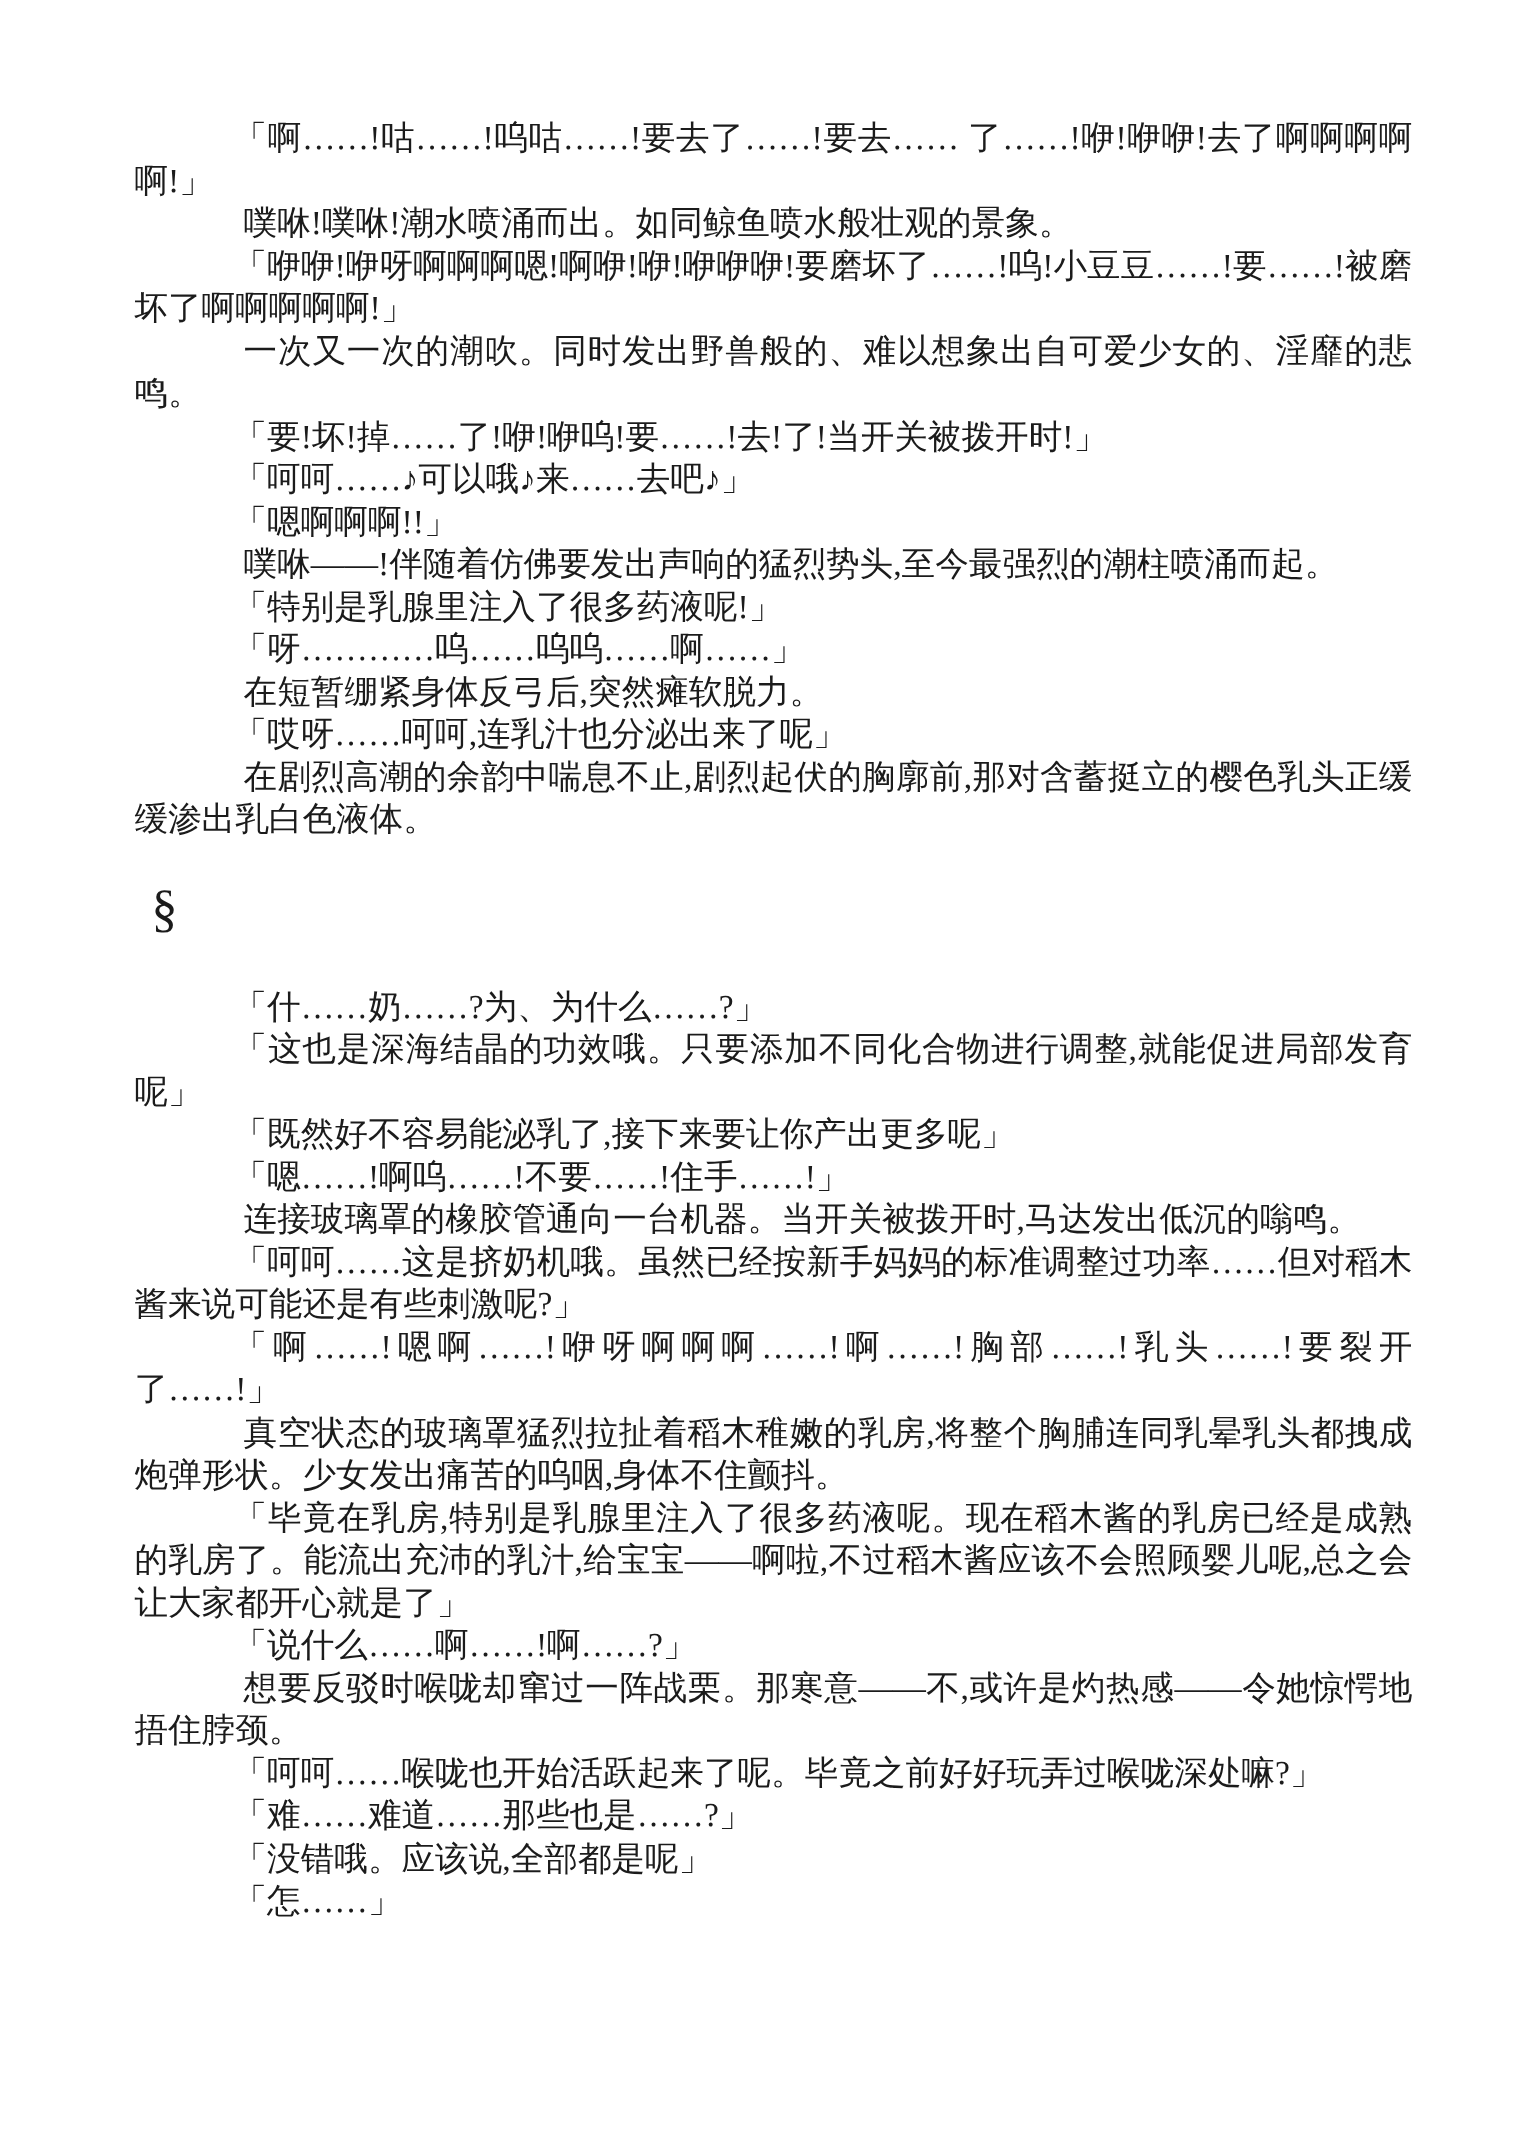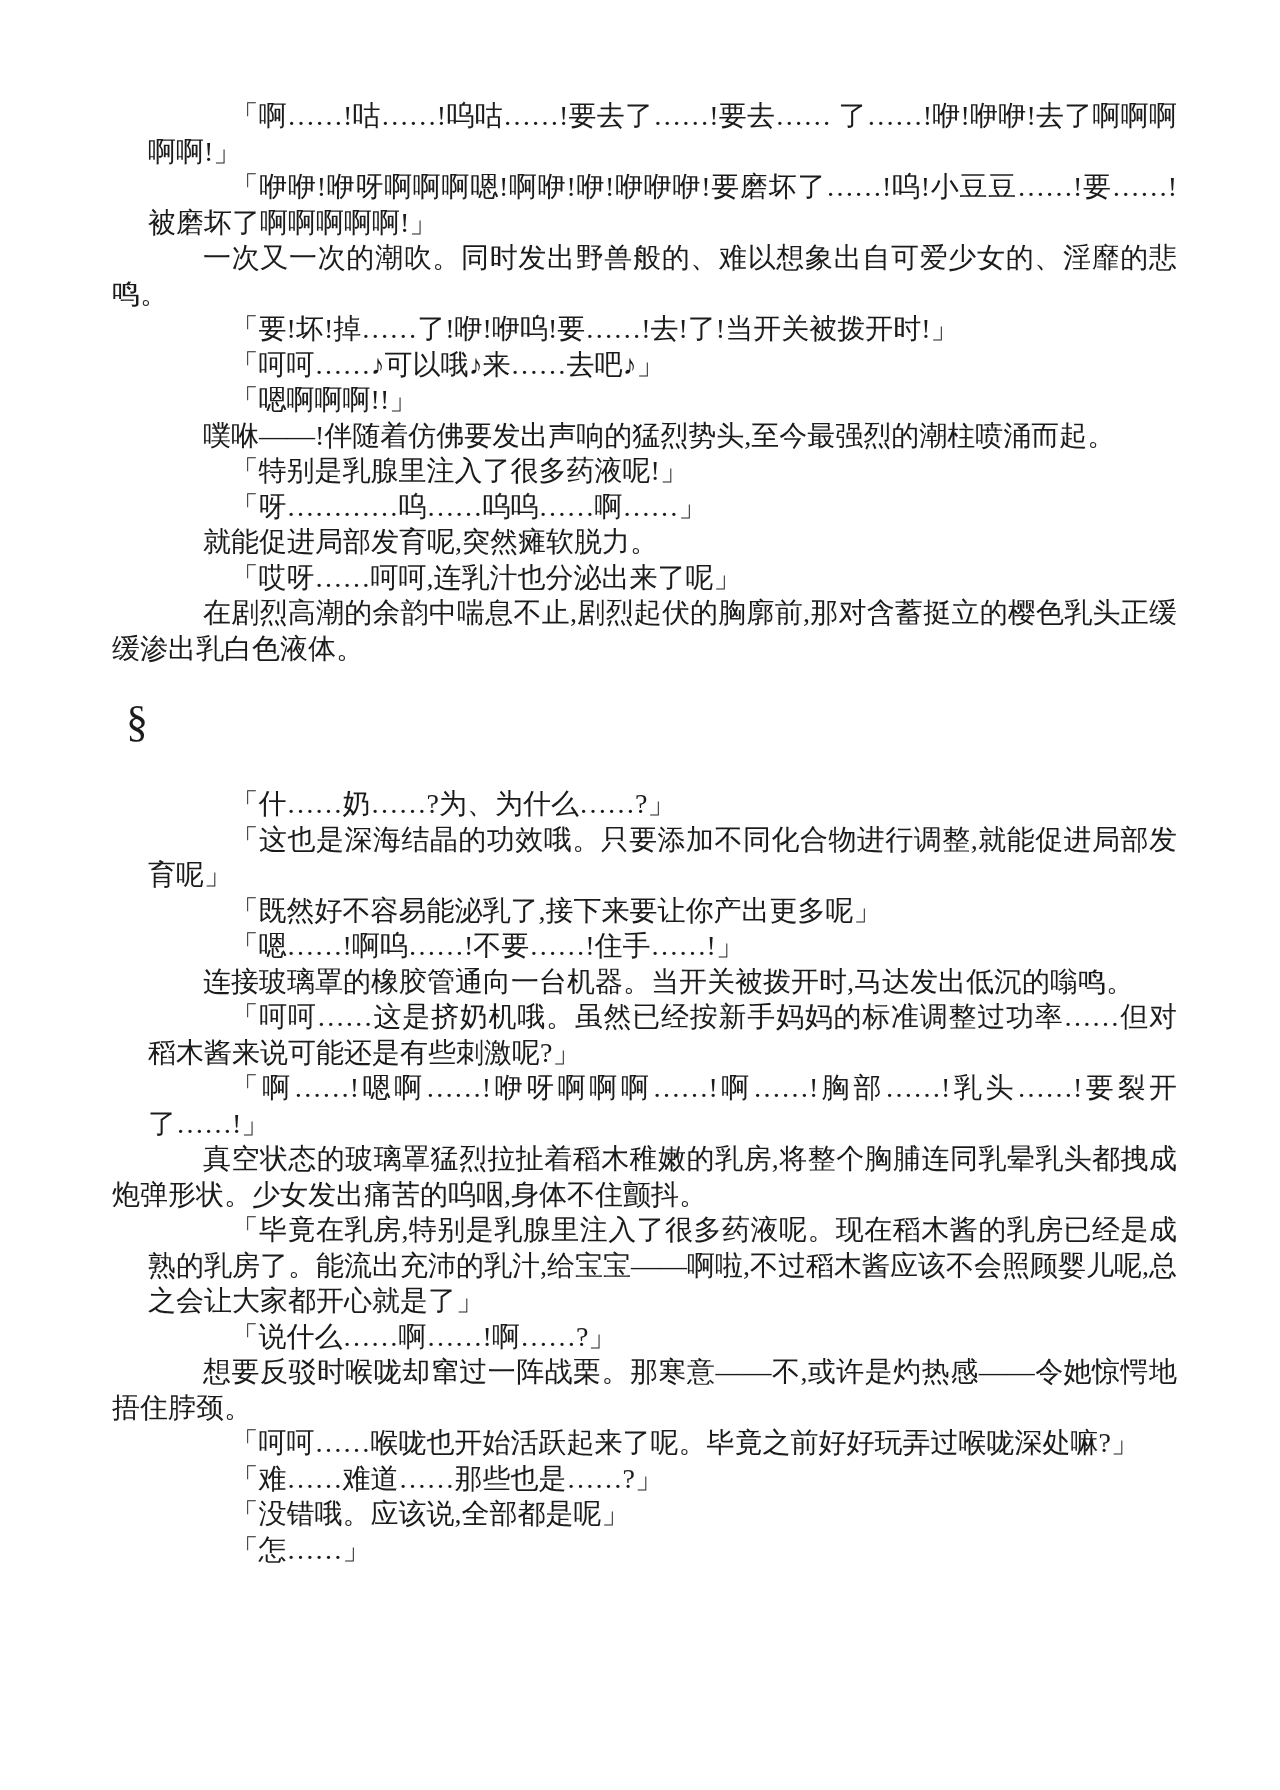--- a/index.html
+++ b/index.html
@@ -19,44 +19,45 @@
     overflow: hidden;
   }
   .para {
     margin: 0;
     font-size: 28px;
     line-height: 35.5px;
     text-align: justify;
     word-break: break-all;
     overflow-wrap: anywhere;
   }
-  .para.dialogue  { text-indent: 2.95em; margin-left: 36px; }
+  .para.dialogue  { text-indent: 2.95em; }
   .para.narration { text-indent: 3.25em; }
   .section-mark {
     font-size: 44px;
     line-height: 64px;
     margin: 24px 0 32px 14px;
     color: #1b1b1b;
   }
 </style>
 </head>
 <body>
 
 <div class="page" style="background: rgb(255, 255, 255); color: rgb(27, 27, 27);">
   <div id="content-root">
       <p class="para dialogue">「啊……!咕……!呜咕……!要去了……!要去…… 了……!咿!咿咿!去了啊啊啊啊啊!」</p>
+      <p class="para narration">噗咻!噗咻!潮水喷涌而出。如同鲸鱼喷水般壮观的景象。</p>
       <p class="para dialogue">「咿咿!咿呀啊啊啊嗯!啊咿!咿!咿咿咿!要磨坏了……!呜!小豆豆……!要……!被磨坏了啊啊啊啊啊!」</p>
       <p class="para narration">一次又一次的潮吹。同时发出野兽般的、难以想象出自可爱少女的、淫靡的悲鸣。</p>
       <p class="para dialogue">「要!坏!掉……了!咿!咿呜!要……!去!了!当开关被拨开时!」</p>
       <p class="para dialogue">「呵呵……♪可以哦♪来……去吧♪」</p>
       <p class="para dialogue">「嗯啊啊啊!!」</p>
       <p class="para narration">噗咻——!伴随着仿佛要发出声响的猛烈势头,至今最强烈的潮柱喷涌而起。</p>
       <p class="para dialogue">「特别是乳腺里注入了很多药液呢!」</p>
       <p class="para dialogue">「呀…………呜……呜呜……啊……」</p>
-      <p class="para narration">就能促进局部发育呢,突然瘫软脱力。</p>
+      <p class="para narration">在短暂绷紧身体反弓后,突然瘫软脱力。</p>
       <p class="para dialogue">「哎呀……呵呵,连乳汁也分泌出来了呢」</p>
       <p class="para narration">在剧烈高潮的余韵中喘息不止,剧烈起伏的胸廓前,那对含蓄挺立的樱色乳头正缓缓渗出乳白色液体。</p>
       <div class="section-mark">§</div>
       <p class="para dialogue">「什……奶……?为、为什么……?」</p>
       <p class="para dialogue">「这也是深海结晶的功效哦。只要添加不同化合物进行调整,就能促进局部发育呢」</p>
       <p class="para dialogue">「既然好不容易能泌乳了,接下来要让你产出更多呢」</p>
       <p class="para dialogue">「嗯……!啊呜……!不要……!住手……!」</p>
       <p class="para narration">连接玻璃罩的橡胶管通向一台机器。当开关被拨开时,马达发出低沉的嗡鸣。</p>
       <p class="para dialogue">「呵呵……这是挤奶机哦。虽然已经按新手妈妈的标准调整过功率……但对稻木酱来说可能还是有些刺激呢?」</p>
       <p class="para dialogue">「啊……!嗯啊……!咿呀啊啊啊……!啊……!胸部……!乳头……!要裂开了……!」</p>

